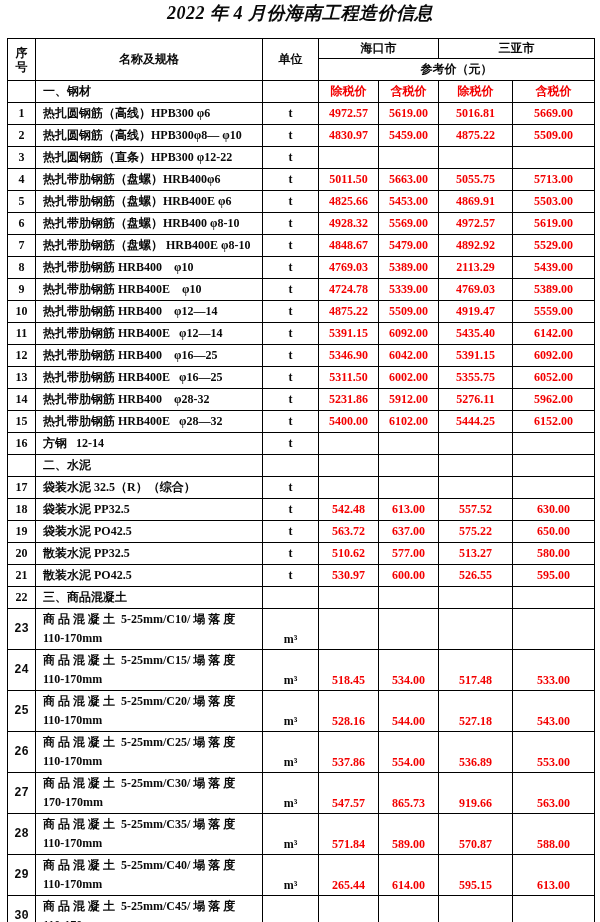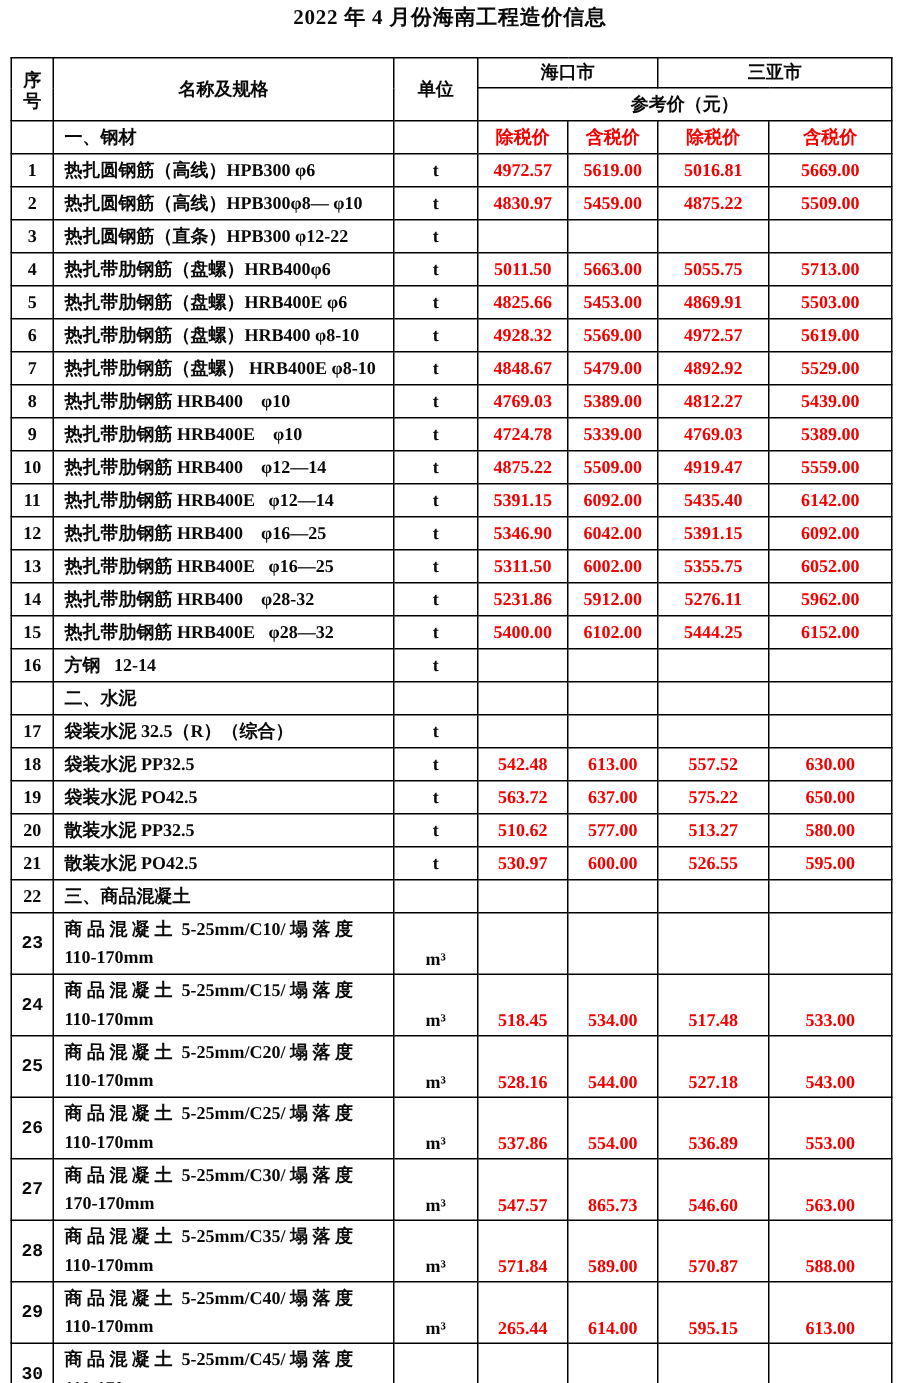--- a/index.html
+++ b/index.html
@@ -7,25 +7,26 @@
     margin: 0; padding: 0;
     width: 600px; height: 922px;
     overflow: hidden;
     background: #ffffff;
     font-family: "Liberation Serif", "DejaVu Serif", serif;
     font-weight: 700;
     color: #0a0a0a;
   }
   .title {
     text-align: center;
-    font-size: 14px;
+    font-size: 18px;
     padding-top: 5px;
     letter-spacing: 0.5px;
     height: 19px;
     line-height: 16px;
+    font-style: italic;
   }
   table.price-table {
     border-collapse: collapse;
     table-layout: fixed;
     width: 587px;
     margin: 19px 0 0 7px;
   }
   td, th {
     border: 1px solid #000;
     padding: 0;
@@ -156,21 +157,21 @@
     <td class="c-price">5479.00</td>
     <td class="c-price">4892.92</td>
     <td class="c-price">5529.00</td>
   </tr>
       <tr>
     <td class="c-seq">8</td>
     <td class="c-name">热扎带肋钢筋 HRB400    φ10</td>
     <td class="c-unit">t</td>
     <td class="c-price">4769.03</td>
     <td class="c-price">5389.00</td>
-    <td class="c-price">4812.27</td>
+    <td class="c-price">2113.29</td>
     <td class="c-price">5439.00</td>
   </tr>
       <tr>
     <td class="c-seq">9</td>
     <td class="c-name">热扎带肋钢筋 HRB400E    φ10</td>
     <td class="c-unit">t</td>
     <td class="c-price">4724.78</td>
     <td class="c-price">5339.00</td>
     <td class="c-price">4769.03</td>
     <td class="c-price">5389.00</td>
@@ -341,21 +342,21 @@
     <td class="c-price">536.89</td>
     <td class="c-price">553.00</td>
   </tr>
       <tr class="tall">
     <td class="c-seq">27</td>
     <td class="c-name">商 品 混 凝 土  5-25mm/C30/ 塌 落 度
 170-170mm</td>
     <td class="c-unit">m³</td>
     <td class="c-price">547.57</td>
     <td class="c-price">865.73</td>
-    <td class="c-price">546.60</td>
+    <td class="c-price">919.66</td>
     <td class="c-price">563.00</td>
   </tr>
       <tr class="tall">
     <td class="c-seq">28</td>
     <td class="c-name">商 品 混 凝 土  5-25mm/C35/ 塌 落 度
 110-170mm</td>
     <td class="c-unit">m³</td>
     <td class="c-price">571.84</td>
     <td class="c-price">589.00</td>
     <td class="c-price">570.87</td>

